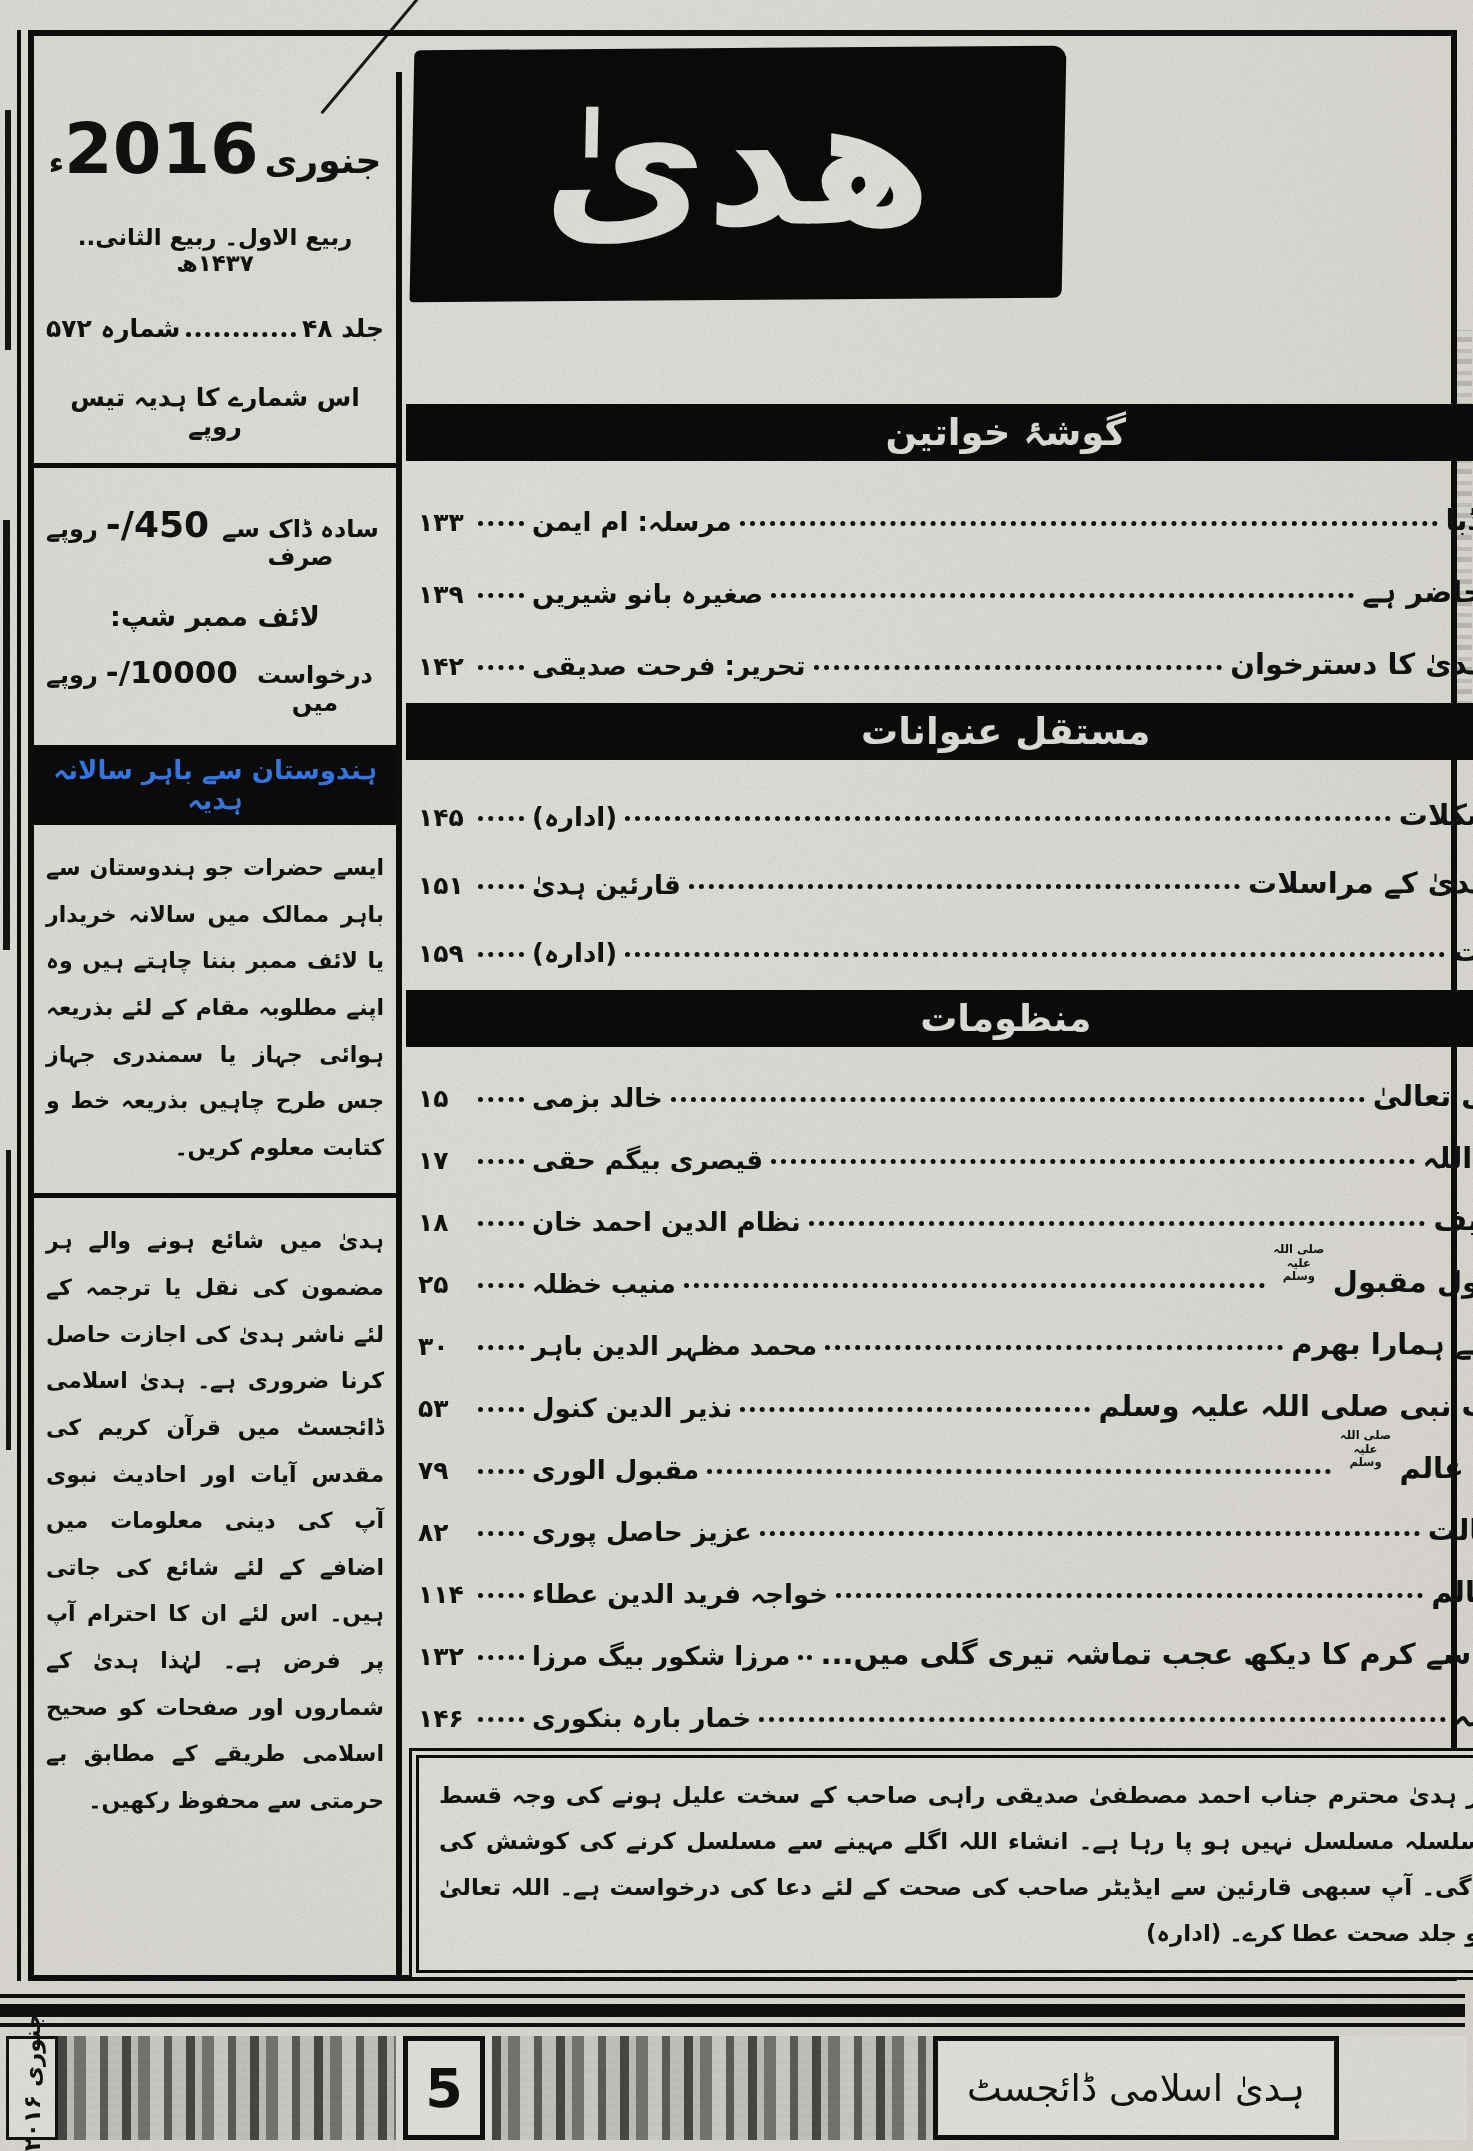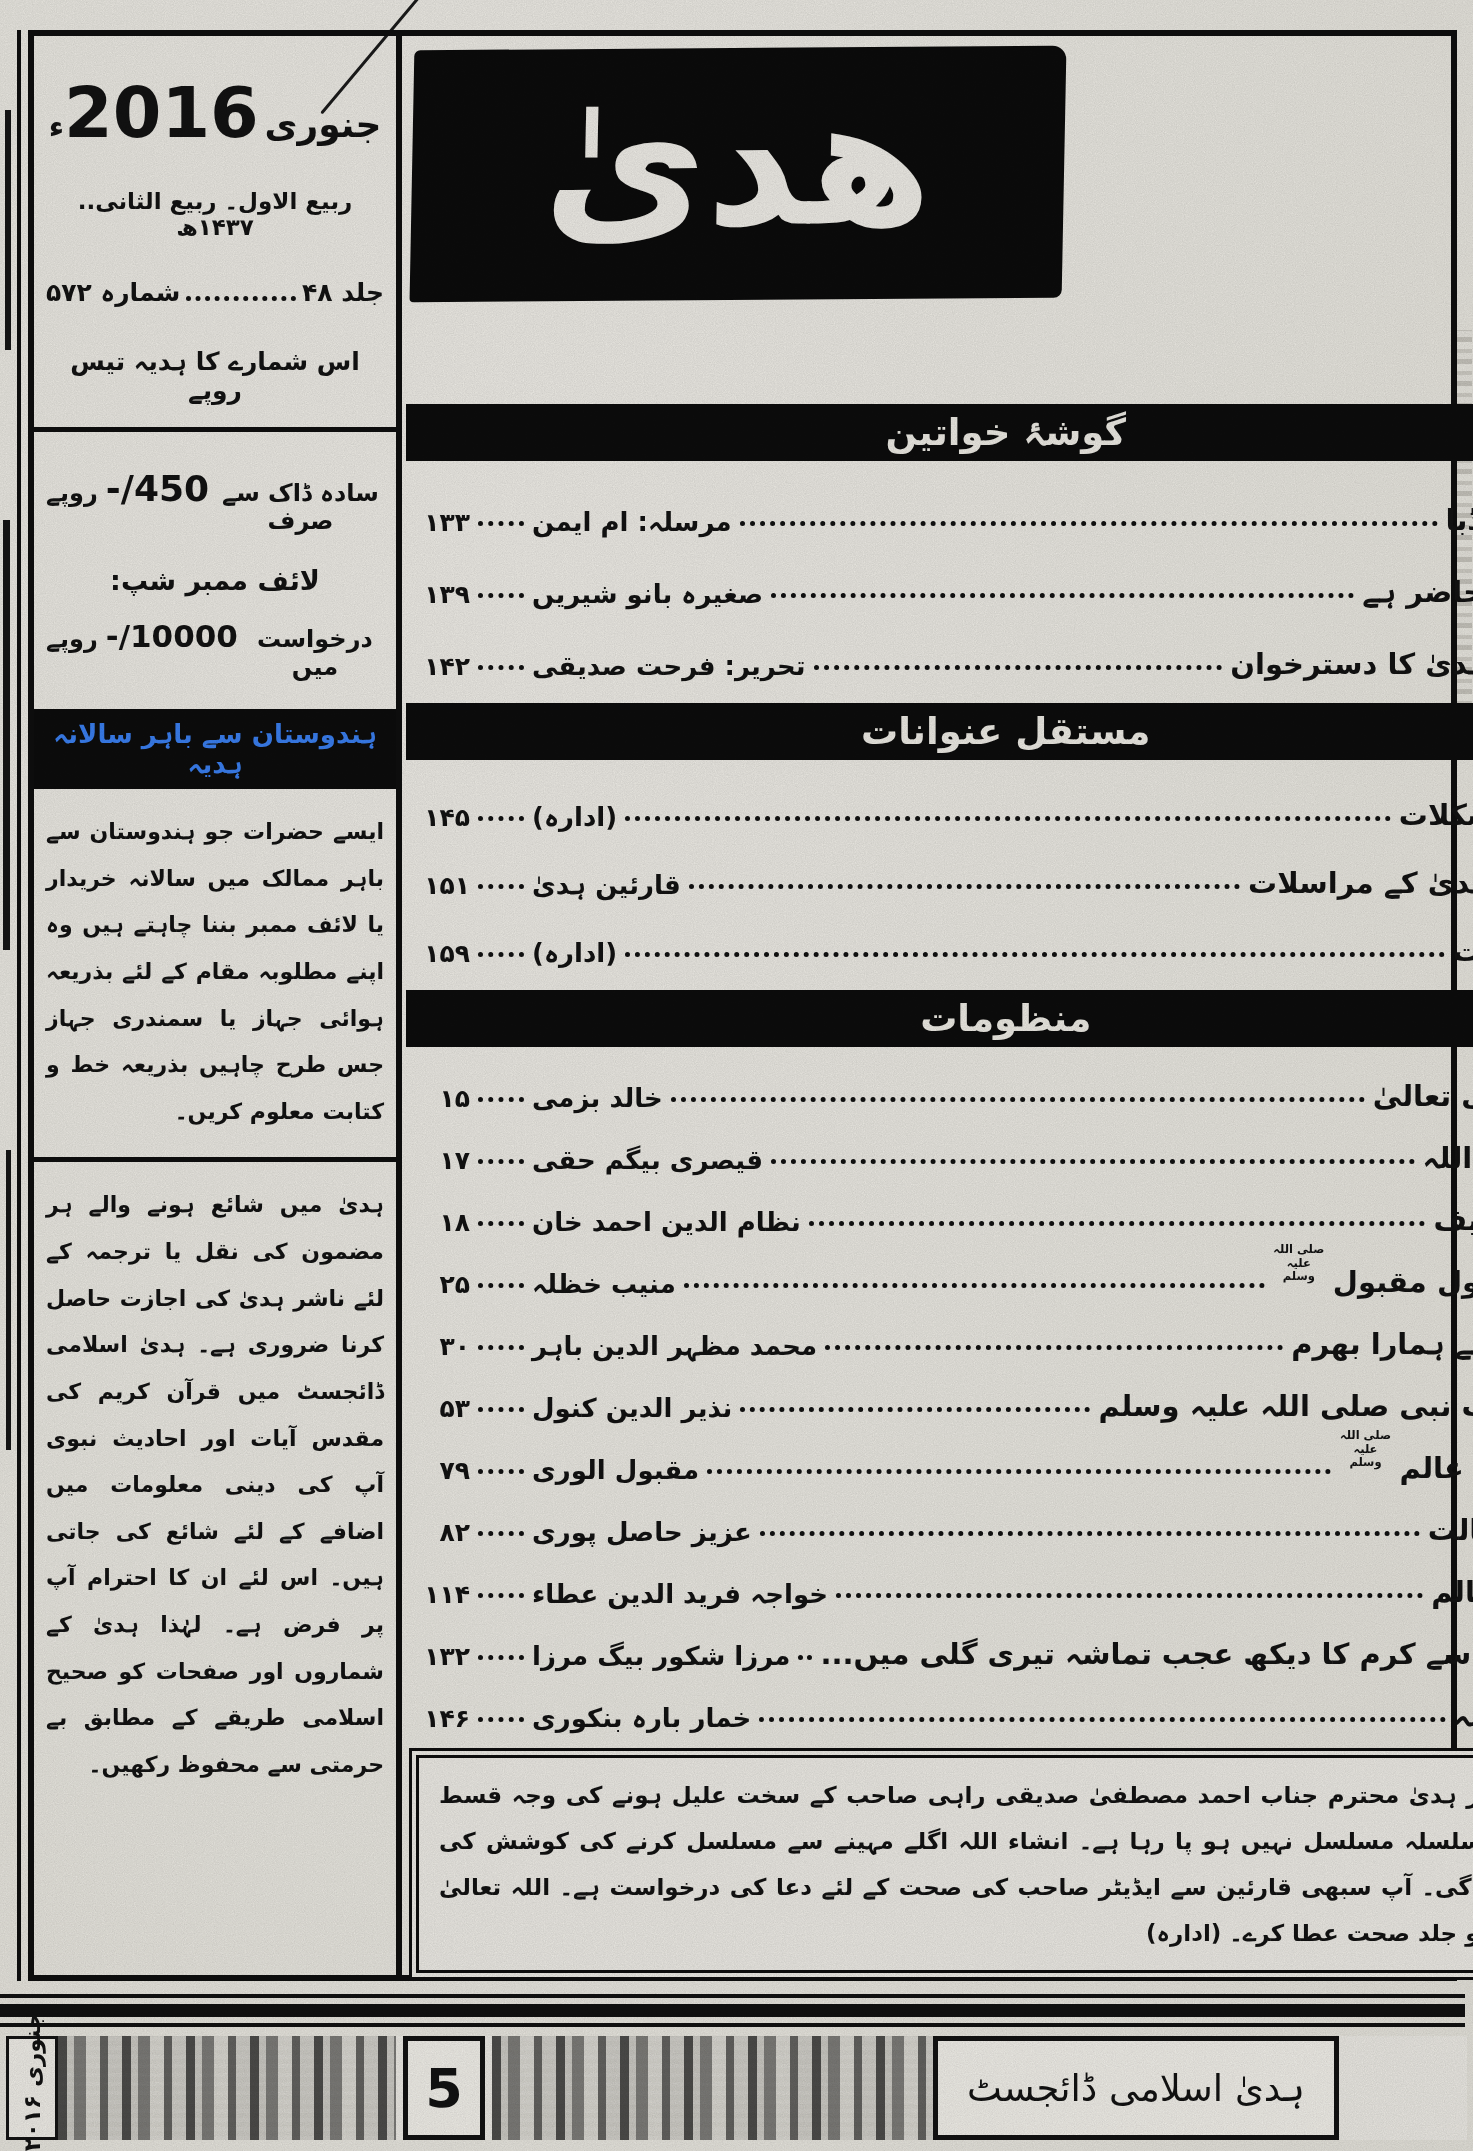--- a/index.html
+++ b/index.html
@@ -26,21 +26,21 @@
   
   .frame{
     position:absolute;left:28px;top:30px;right:16px;bottom:170px;
     border:6px solid #0e0e0e;display:flex;flex-direction:row;direction:ltr;
   }
   .frame::before{content:"";position:absolute;left:-17px;top:-6px;bottom:-6px;width:4px;background:#0e0e0e}
 
   
   .col-left{
     width:338px;min-width:338px;border-right:6px solid #0e0e0e;direction:rtl;
-    padding:6px 12px 0 12px;text-align:center;
+    padding:6px 12px 0 12px;text-align:center;margin-top:36px;
   }
   .date-line{margin-top:30px;font-weight:bold;white-space:nowrap}
   .date-prefix{font-size:36px}
   .date-year{font-size:70px;letter-spacing:2px;direction:ltr;unicode-bidi:isolate}
   .date-suffix{font-size:30px}
   .hijri-line{margin-top:34px;font-size:23px;font-weight:bold}
   .volume-line{margin-top:38px;display:flex;direction:rtl;align-items:baseline;font-size:25px;font-weight:bold}
   .volume-line .leader{flex:1;border-bottom:5px dotted #111;margin:0 6px 6px}
   .price-line{margin-top:40px;font-size:25px;font-weight:bold}
   .h-rule{height:5px;background:#0e0e0e;margin:22px -12px 0}
@@ -73,21 +73,21 @@
   .toc{padding:4px 2px 6px 2px}
   .toc-row{
     display:flex;direction:rtl;align-items:flex-end;gap:8px;
     padding:0 8px;font-weight:bold;
   }
   .toc-women .toc-row{min-height:72px}
   .toc-perm  .toc-row{min-height:68px}
   .toc-poems .toc-row{min-height:62px}
   .toc-title{font-size:29px;white-space:nowrap;flex-shrink:1;overflow:hidden}
   .toc-author{font-size:26px;white-space:nowrap}
-  .toc-page{font-size:25px;min-width:52px;text-align:right}
+  .toc-page{font-size:25px;min-width:52px;text-align:left}
   .leader{flex:1 1 auto;min-width:14px;border-bottom:5px dotted #101010;margin-bottom:11px}
   .leader.short{flex:0 0 46px}
   .honorific{
     font-size:11.5px;line-height:1.15;display:inline-block;max-width:52px;
     margin-bottom:16px;text-align:center;font-weight:bold;
   }
   .editor-box{
     margin:16px 52px 0 8px;border:3px solid #0e0e0e;
     box-shadow:0 0 0 4px #f2f0ea,0 0 0 7px #0e0e0e;
     padding:14px 20px;font-size:23px;line-height:2.0;text-align:justify;font-weight:bold;

